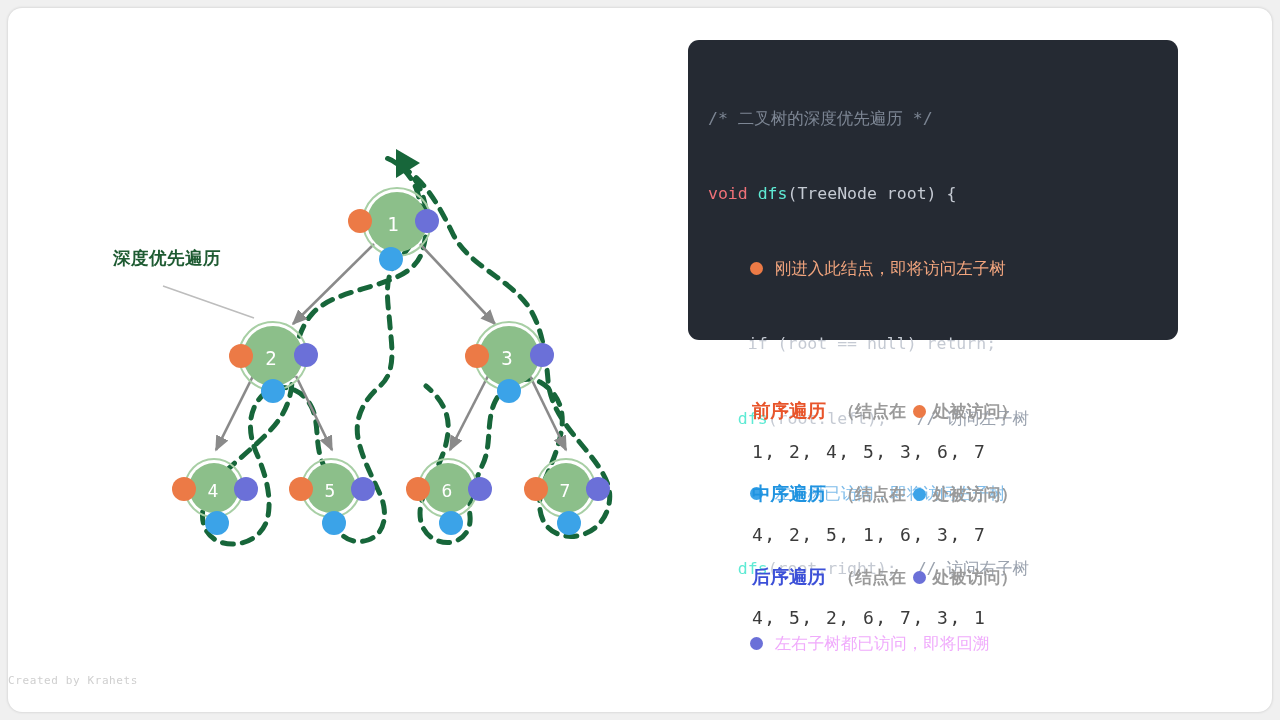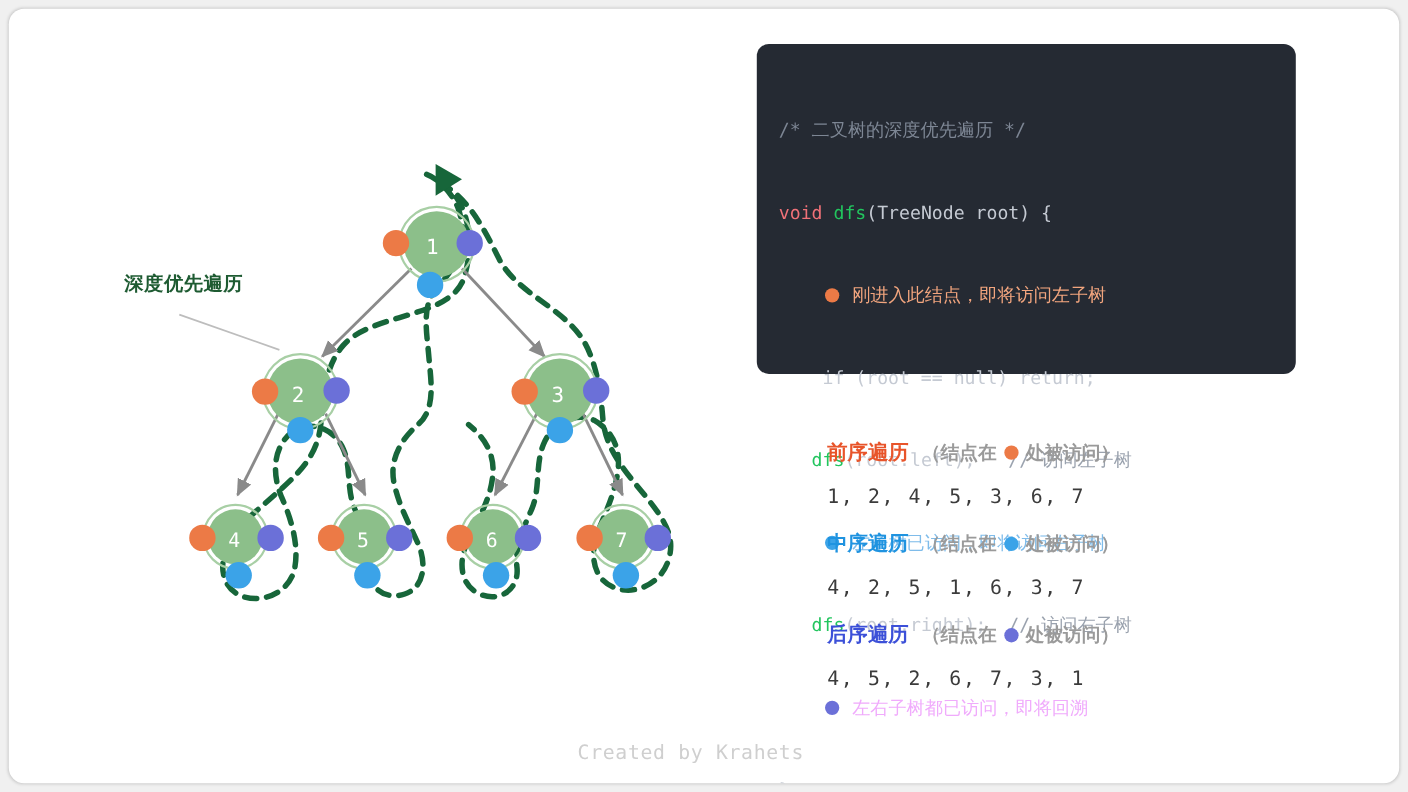--- a/index.html
+++ b/index.html
@@ -57,21 +57,21 @@
     padding: 16px 0 16px 20px;
     font-family: "DejaVu Sans Mono", "Liberation Mono", monospace;
     font-size: 16.5px;
     line-height: 25px;
     color: #c5cad3;
     white-space: pre;
   }
   .code-line { height: 25px; }
   .tk-comment { color: #7d8694; }
   .tk-kw      { color: #f07178; }
-  .tk-fn      { color: #22c55e; }
+  .tk-fn      { color: #5eead4; }
   .tk-plain   { color: #c5cad3; }
   .tk-slash   { color: #9aa2ae; }
   .cmt-orange { color: #f2a57e; }
   .cmt-blue   { color: #7fbcea; }
   .cmt-purple { color: #f0abfc; }
 
   .inline-dot {
     display: inline-block;
     width: 13px;
     height: 13px;
@@ -113,23 +113,23 @@
     line-height: 46px;
     letter-spacing: 1.5px;
     white-space: nowrap;
   }
 
   #credit {
     position: absolute;
     left: 0;
     top: 666px;
     width: 1240px;
-    text-align: center;
+    text-align: left;
     font-family: "DejaVu Sans Mono", "Liberation Mono", monospace;
-    font-size: 18px;
+    font-size: 11px;
     color: #cfcfcf;
     letter-spacing: 0.6px;
   }
 </style>
 </head>
 <body>
 
 <div id="canvas">
 
   <div id="tree-panel">

